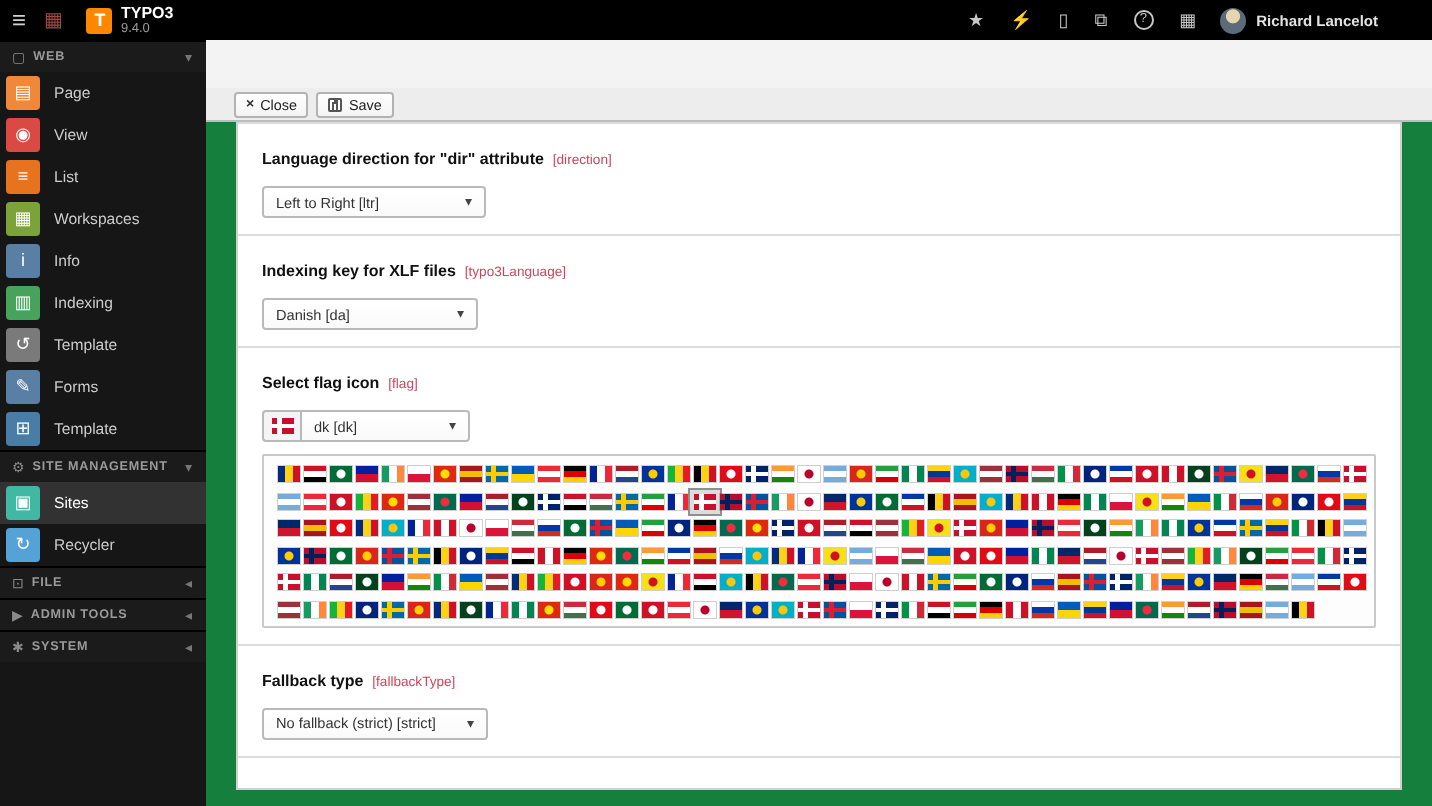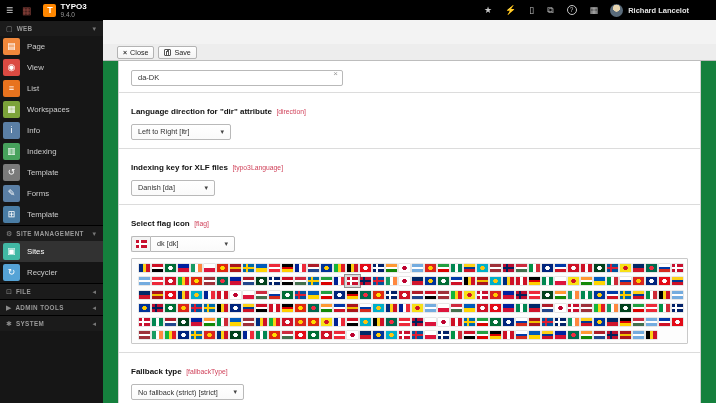--- a/index.html
+++ b/index.html
@@ -67,21 +67,21 @@
   .code { font-size:6.8px; color:#d0435b; }
   .desc { font-size:7.3px; color:#333; margin-top:3px; }
   .inpwrap { position:relative; width:212px; }
   .inp { width:212px; height:16px; border:1px solid #b9b9b9; border-radius:2px; padding:0 14px 0 6px;
     font-size:7.5px; color:#333; font-family:"Liberation Sans", sans-serif; outline:none; background:#fff; }
   .clr { position:absolute; right:5px; top:3px; font-size:8px; color:#999; cursor:pointer; }
   .sel { height:16px; border:1px solid #b9b9b9; border-radius:2px; background:linear-gradient(#fff,#fafafa);
     display:inline-flex; align-items:center; font-size:7.3px; color:#333; padding:0 6px;
     margin-top:6px; cursor:pointer; justify-content:space-between; }
   .sel .car { font-size:7px; color:#444; margin-left:8px; }
-  .w1 { width:100px; } .w2 { width:84px; } .w3 { width:85px; } .w4 { width:113px; }
+  .w1 { width:112px; } .w2 { width:108px; } .w3 { width:85px; } .w4 { width:113px; }
   .selrow { display:flex; align-items:center; margin-top:6px; }
   .fladdon { width:19px; height:16px; border:1px solid #b9b9b9; border-right:none;
     border-radius:2px 0 0 2px; background:#f4f4f4; display:flex; align-items:center; justify-content:center; }
   .fladdon .mini { width:11px; height:8px; display:block; }
   .selrow .sel { margin-top:0; border-radius:0 2px 2px 0; }
 
   .fgrid { margin-top:6px; border:1px solid #c9c9c9; background:#fdfdfd; padding:5px 7px 4px;
     border-radius:1px; }
   .frow { display:flex; gap:2px; margin-bottom:5.5px; height:8px; }
   .frow:last-child { margin-bottom:0; }
@@ -193,26 +193,20 @@
       <span>Close</span>
     </span>
     <span class="tbtn">
       <span class="floppy"></span>
       <span>Save</span>
     </span>
   </div>
 
   <div class="panel">
 
-    <div class="grp g1">
-      <div class="inpwrap">
-        <input class="inp" value="da-DK" style="">
-        <span class="clr">×</span>
-      </div>
-    </div>
     <div class="hr"></div>
 
     <div class="grp">
       <div><span class="lb">Language direction for "dir" attribute</span>
         <span class="code">[direction]</span></div>
       <div class="sel w1">
         <span>Left to Right [ltr]</span>
         <span class="car">▾</span>
       </div>
     </div>

